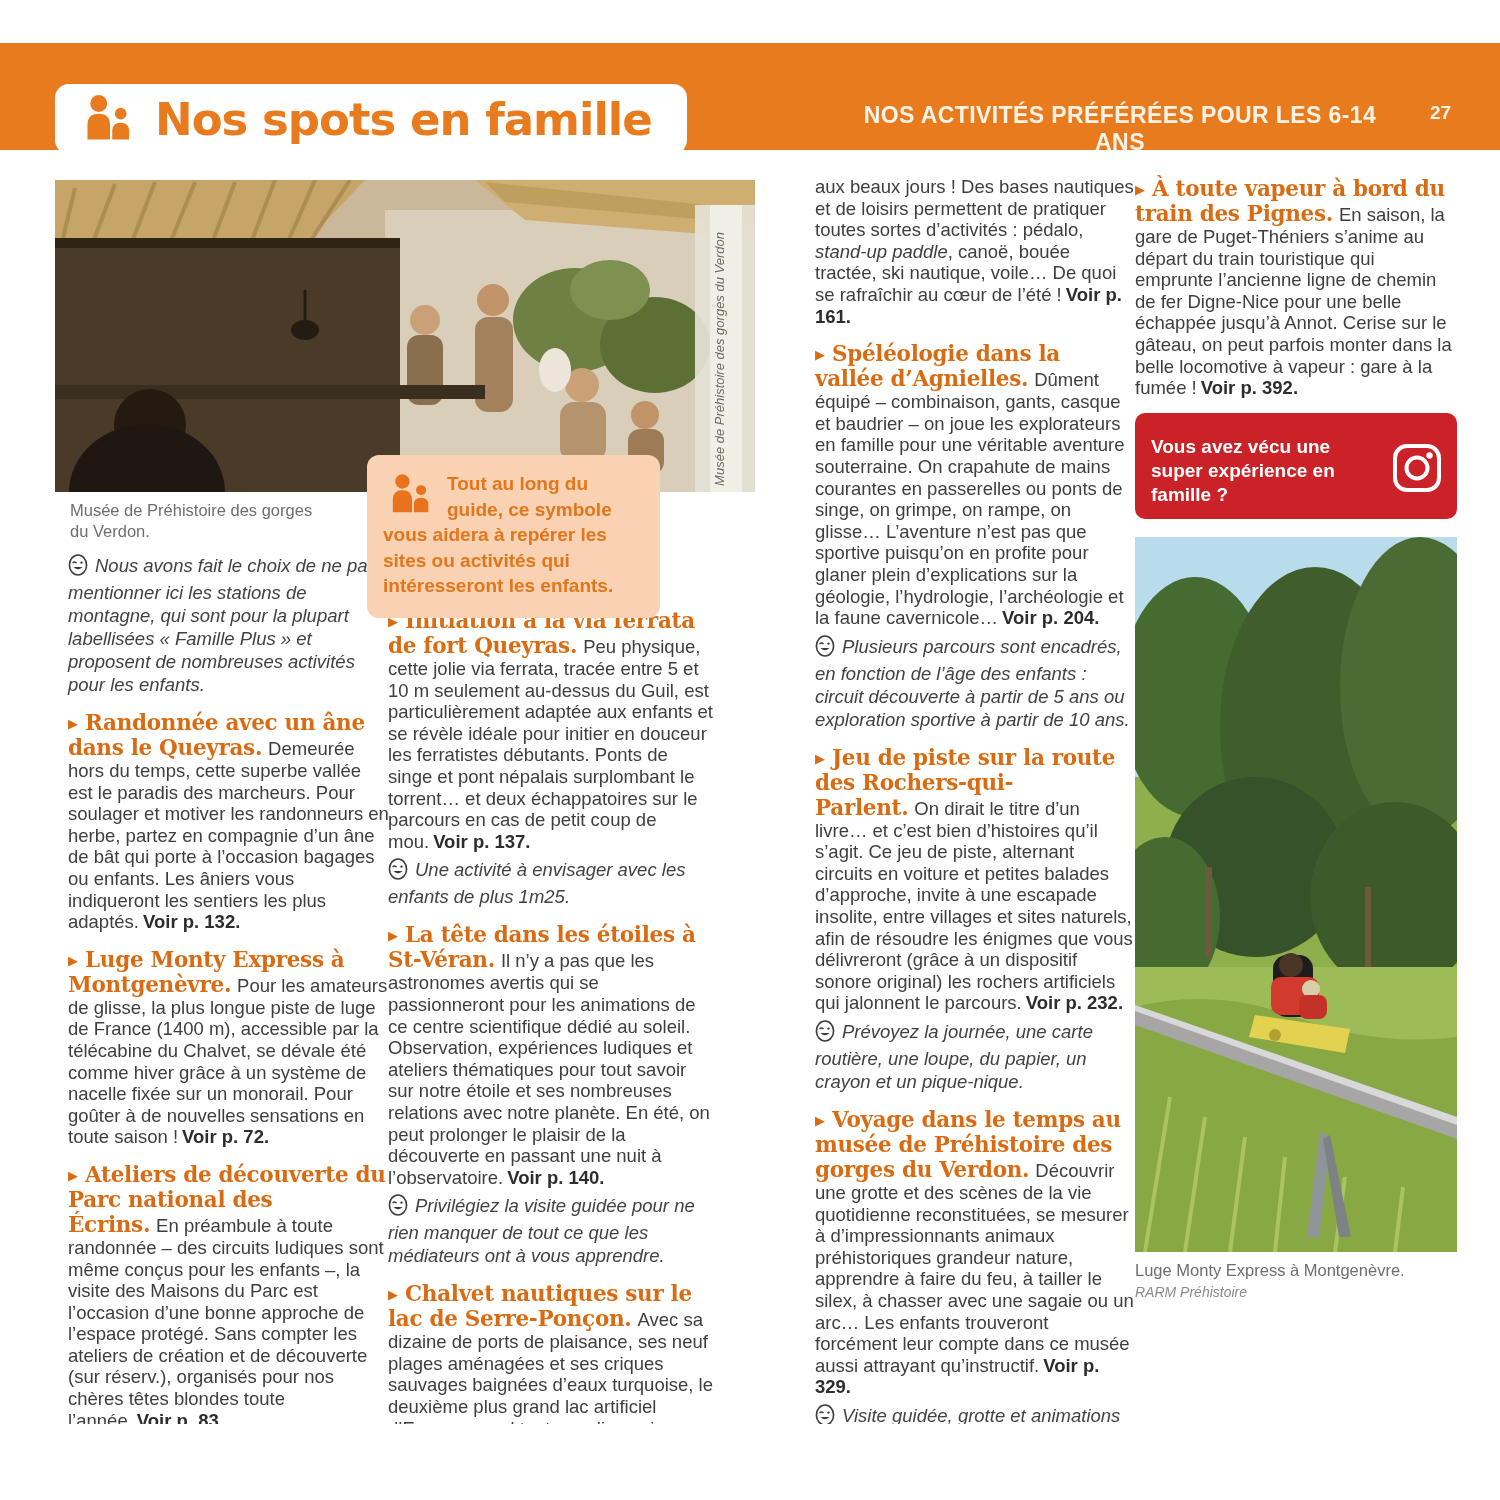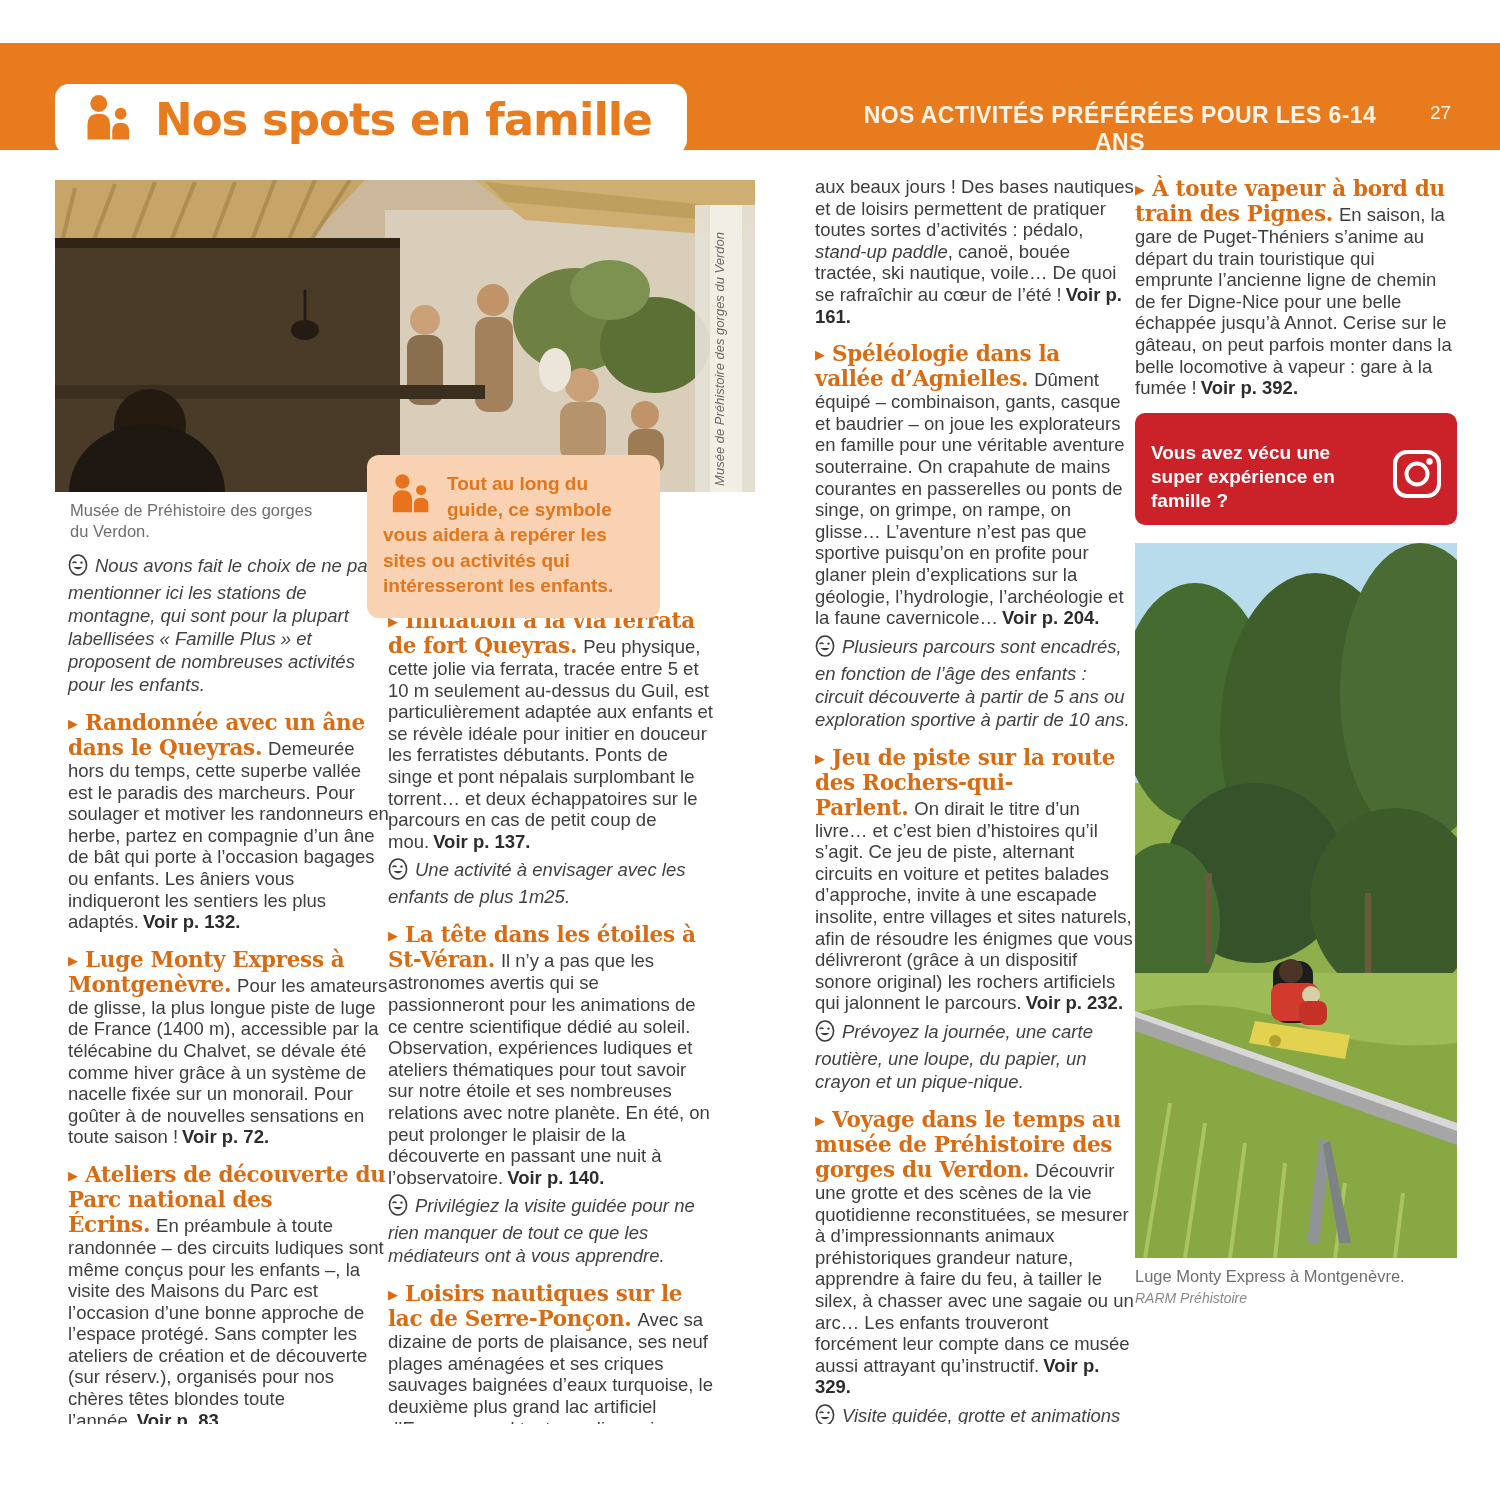--- a/index.html
+++ b/index.html
@@ -8,21 +8,21 @@
 
   
   .header-band{position:absolute;left:0;top:43px;width:1500px;height:107px;background:#e87b1e;}
   .title-box{position:absolute;left:55px;top:84px;width:632px;height:70px;background:#ffffff;
              border-radius:14px;display:flex;align-items:center;z-index:3;}
   .title-box .fam-icon{margin:0 18px 0 28px;flex:0 0 auto;}
   .page-title{font-family:"DejaVu Sans",sans-serif;font-weight:800;font-size:45px;
               color:#e87b1e;letter-spacing:-1px;white-space:nowrap;}
   .header-right{position:absolute;left:860px;top:102px;width:520px;text-align:center;
                 color:#fdf3e7;font-weight:bold;font-size:23px;letter-spacing:.4px;z-index:3;}
-  .page-number{position:absolute;left:1430px;top:102px;color:#fdf3e7;font-weight:normal;font-size:19px;z-index:3;}
+  .page-number{position:absolute;left:1430px;top:102px;color:#fdf3e7;font-weight:bold;font-size:19px;z-index:3;}
 
   
   .photo1{position:absolute;left:55px;top:180px;width:700px;height:312px;overflow:hidden;z-index:1;}
   .photo-credit-vert{position:absolute;right:28px;bottom:6px;writing-mode:vertical-rl;
                      transform:rotate(180deg);font-size:13px;font-style:italic;color:#6d675e;z-index:2;}
   .photo2{width:322px;height:715px;overflow:hidden;margin-top:18px;}
 
   
   .callout{position:absolute;left:367px;top:455px;width:261px;background:#f8d2b2;border-radius:12px;
            padding:16px 16px 19px 16px;z-index:4;}
@@ -46,21 +46,21 @@
   .heading{font-family:"DejaVu Serif",serif;font-weight:bold;font-size:21.5px;line-height:25px;
            color:#d96b12;letter-spacing:-.3px;margin-right:6px;}
   .voir{font-weight:bold;color:#2d2d2d;margin-left:4px;}
   .ital{font-style:italic;}
 
   .note{margin:6px 0 14px 0;font-style:italic;line-height:23px;color:#424242;}
   .smiley{display:inline-block;vertical-align:-4px;margin-right:7px;}
 
   
   .insta-box{margin:4px 0 0 0;border-radius:10px;overflow:hidden;}
-  .insta-head{background:#cb2128;padding:28px 14px 12px 16px;display:flex;align-items:center;justify-content:space-between;}
+  .insta-head{background:#cb2128;padding:22px 14px 12px 16px;display:flex;align-items:center;justify-content:space-between;}
   .insta-title{color:#ffffff;font-weight:bold;font-size:19px;line-height:24px;width:220px;}
   .insta-body{background:#f8e4de;padding:12px 14px 14px 16px;font-size:18.5px;line-height:24.5px;color:#3c3c3c;}
   .hashtag{font-weight:bold;color:#c32330;}
 </style>
 </head>
 <body>
 
 <div class="page">
 
   <div class="header-band"></div>
@@ -173,21 +173,21 @@
               <ellipse cx="10" cy="11" rx="8.6" ry="10" fill="none" stroke="#3c3c3c" stroke-width="1.6"></ellipse>
               <path d="M4.5,9 Q6.5,7 8.5,9" fill="none" stroke="#3c3c3c" stroke-width="1.4"></path>
               <circle cx="13.5" cy="8.6" r="1.2" fill="#3c3c3c"></circle>
               <path d="M5.5,13 Q10,17.5 14.5,13 Z" fill="#3c3c3c"></path>
             </svg>
         </span><span class="note-text">Privilégiez la visite guidée pour ne rien manquer de tout ce que les médiateurs ont à vous apprendre.</span>
       </p>
     </div>
 
     <div class="entry">
-      <p class="entry-text"><span class="arrow">▶</span><span class="heading">Loisirs nautiques sur le lac de Serre-Ponçon.</span><span>Avec sa dizaine de ports de plaisance, ses neuf plages aménagées et ses criques sauvages baignées d’eaux turquoise, le deuxième plus grand lac artificiel d’Europe prend toute sa dimension</span></p>
+      <p class="entry-text"><span class="arrow">▶</span><span class="heading">Chalvet nautiques sur le lac de Serre-Ponçon.</span><span>Avec sa dizaine de ports de plaisance, ses neuf plages aménagées et ses criques sauvages baignées d’eaux turquoise, le deuxième plus grand lac artificiel d’Europe prend toute sa dimension</span></p>
     </div>
   </div>
 
   <div class="col col3">
     <div class="entry">
       <p class="entry-text"><span>aux beaux jours ! Des bases nautiques et de loisirs permettent de pratiquer toutes sortes d’activités : pédalo, </span><span class="ital">stand-up paddle</span><span>, canoë, bouée tractée, ski nautique, voile… De quoi se rafraîchir au cœur de l’été !</span><span class="voir">Voir p. 161.</span></p>
     </div>
 
     <div class="entry">
       <p class="entry-text"><span class="arrow">▶</span><span class="heading">Spéléologie dans la vallée d’Agnielles.</span><span>Dûment équipé – combinaison, gants, casque et baudrier – on joue les explorateurs en famille pour une véritable aventure souterraine. On crapahute de mains courantes en passerelles ou ponts de singe, on grimpe, on rampe, on glisse… L’aventure n’est pas que sportive puisqu’on en profite pour glaner plein d’explications sur la géologie, l’hydrologie, l’archéologie et la faune cavernicole…</span><span class="voir">Voir p. 204.</span></p>

